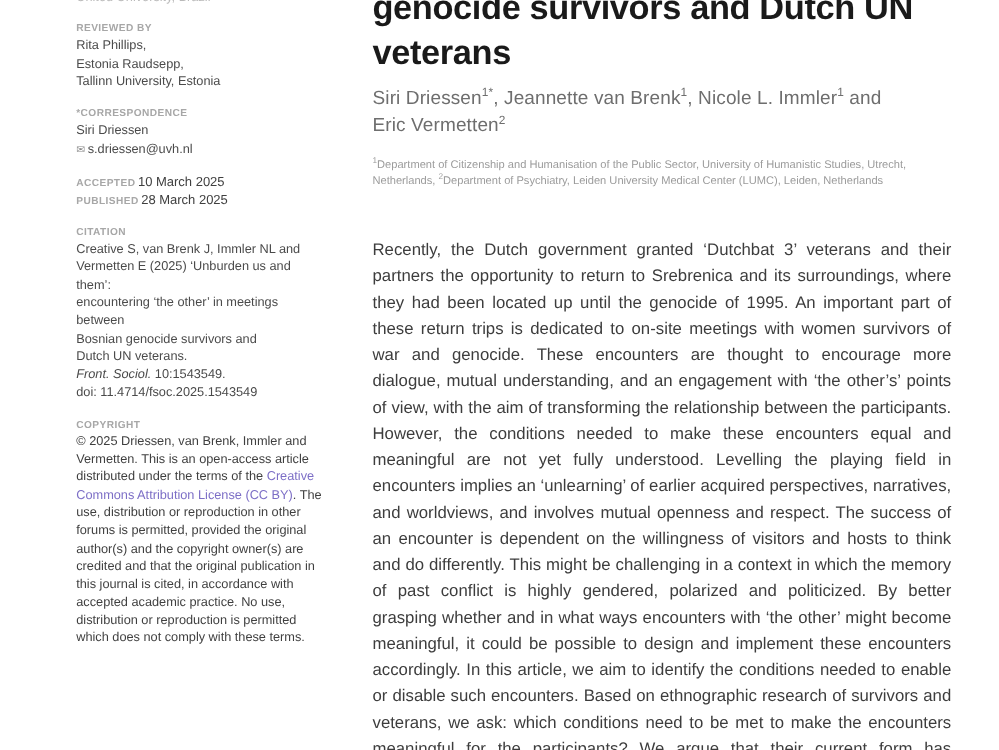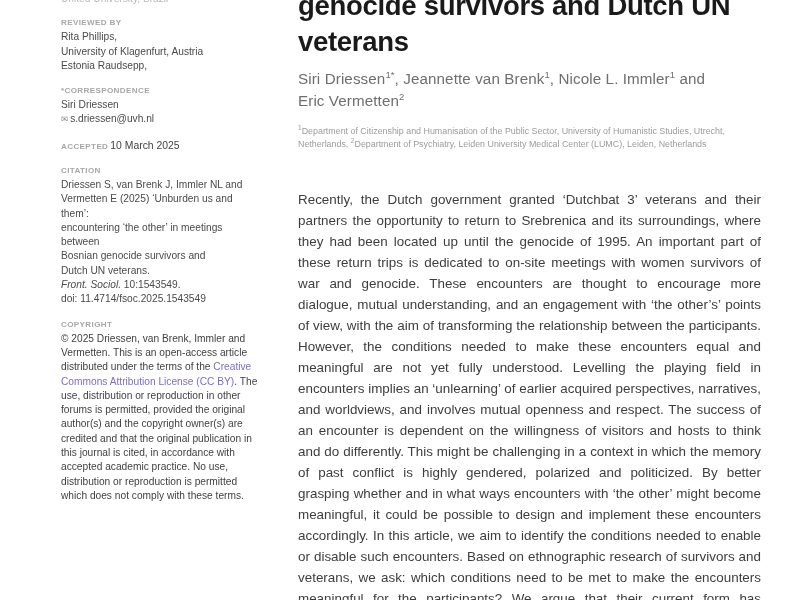--- a/index.html
+++ b/index.html
@@ -159,42 +159,45 @@
 
   <aside class="sidebar">
 
     <div class="meta-block tight">
       <span class="meta-line cut">United University, Brazil</span>
     </div>
 
     <div class="meta-block">
       <span class="meta-label">REVIEWED BY</span>
       <span class="meta-line">Rita Phillips,</span>
-      <span class="meta-line">University of Klagenfurt, Austria</span>
       <span class="meta-line">Estonia Raudsepp,</span>
+      <span class="meta-line">Tallinn University, Estonia</span>
     </div>
 
     <div class="meta-block">
       <span class="meta-label">*CORRESPONDENCE</span>
       <span class="meta-line">Siri Driessen</span>
       <span class="meta-line">
         <span class="mail-icon">✉</span><span>s.driessen@uvh.nl</span>
       </span>
     </div>
 
     <div class="meta-block">
       <span class="date-row">
         <span class="meta-label inline">ACCEPTED</span><span>10 March 2025</span>
       </span>
+      <span class="date-row">
+        <span class="meta-label inline">PUBLISHED</span><span>28 March 2025</span>
+      </span>
     </div>
 
     <div class="meta-block">
       <span class="meta-label">CITATION</span>
       <div class="citation-text">
-        <span class="meta-line">Driessen S, van Brenk J, Immler NL and</span>
+        <span class="meta-line">Creative S, van Brenk J, Immler NL and</span>
         <span class="meta-line">Vermetten E (2025) ‘Unburden us and them’:</span>
         <span class="meta-line">encountering ‘the other’ in meetings between</span>
         <span class="meta-line">Bosnian genocide survivors and</span>
         <span class="meta-line">Dutch UN veterans.</span>
         <span class="meta-line"><span class="italic">Front. Sociol.</span><span> 10:1543549.</span></span>
         <span class="meta-line">doi: 11.4714/fsoc.2025.1543549</span>
       </div>
     </div>
 
     <div class="meta-block">

